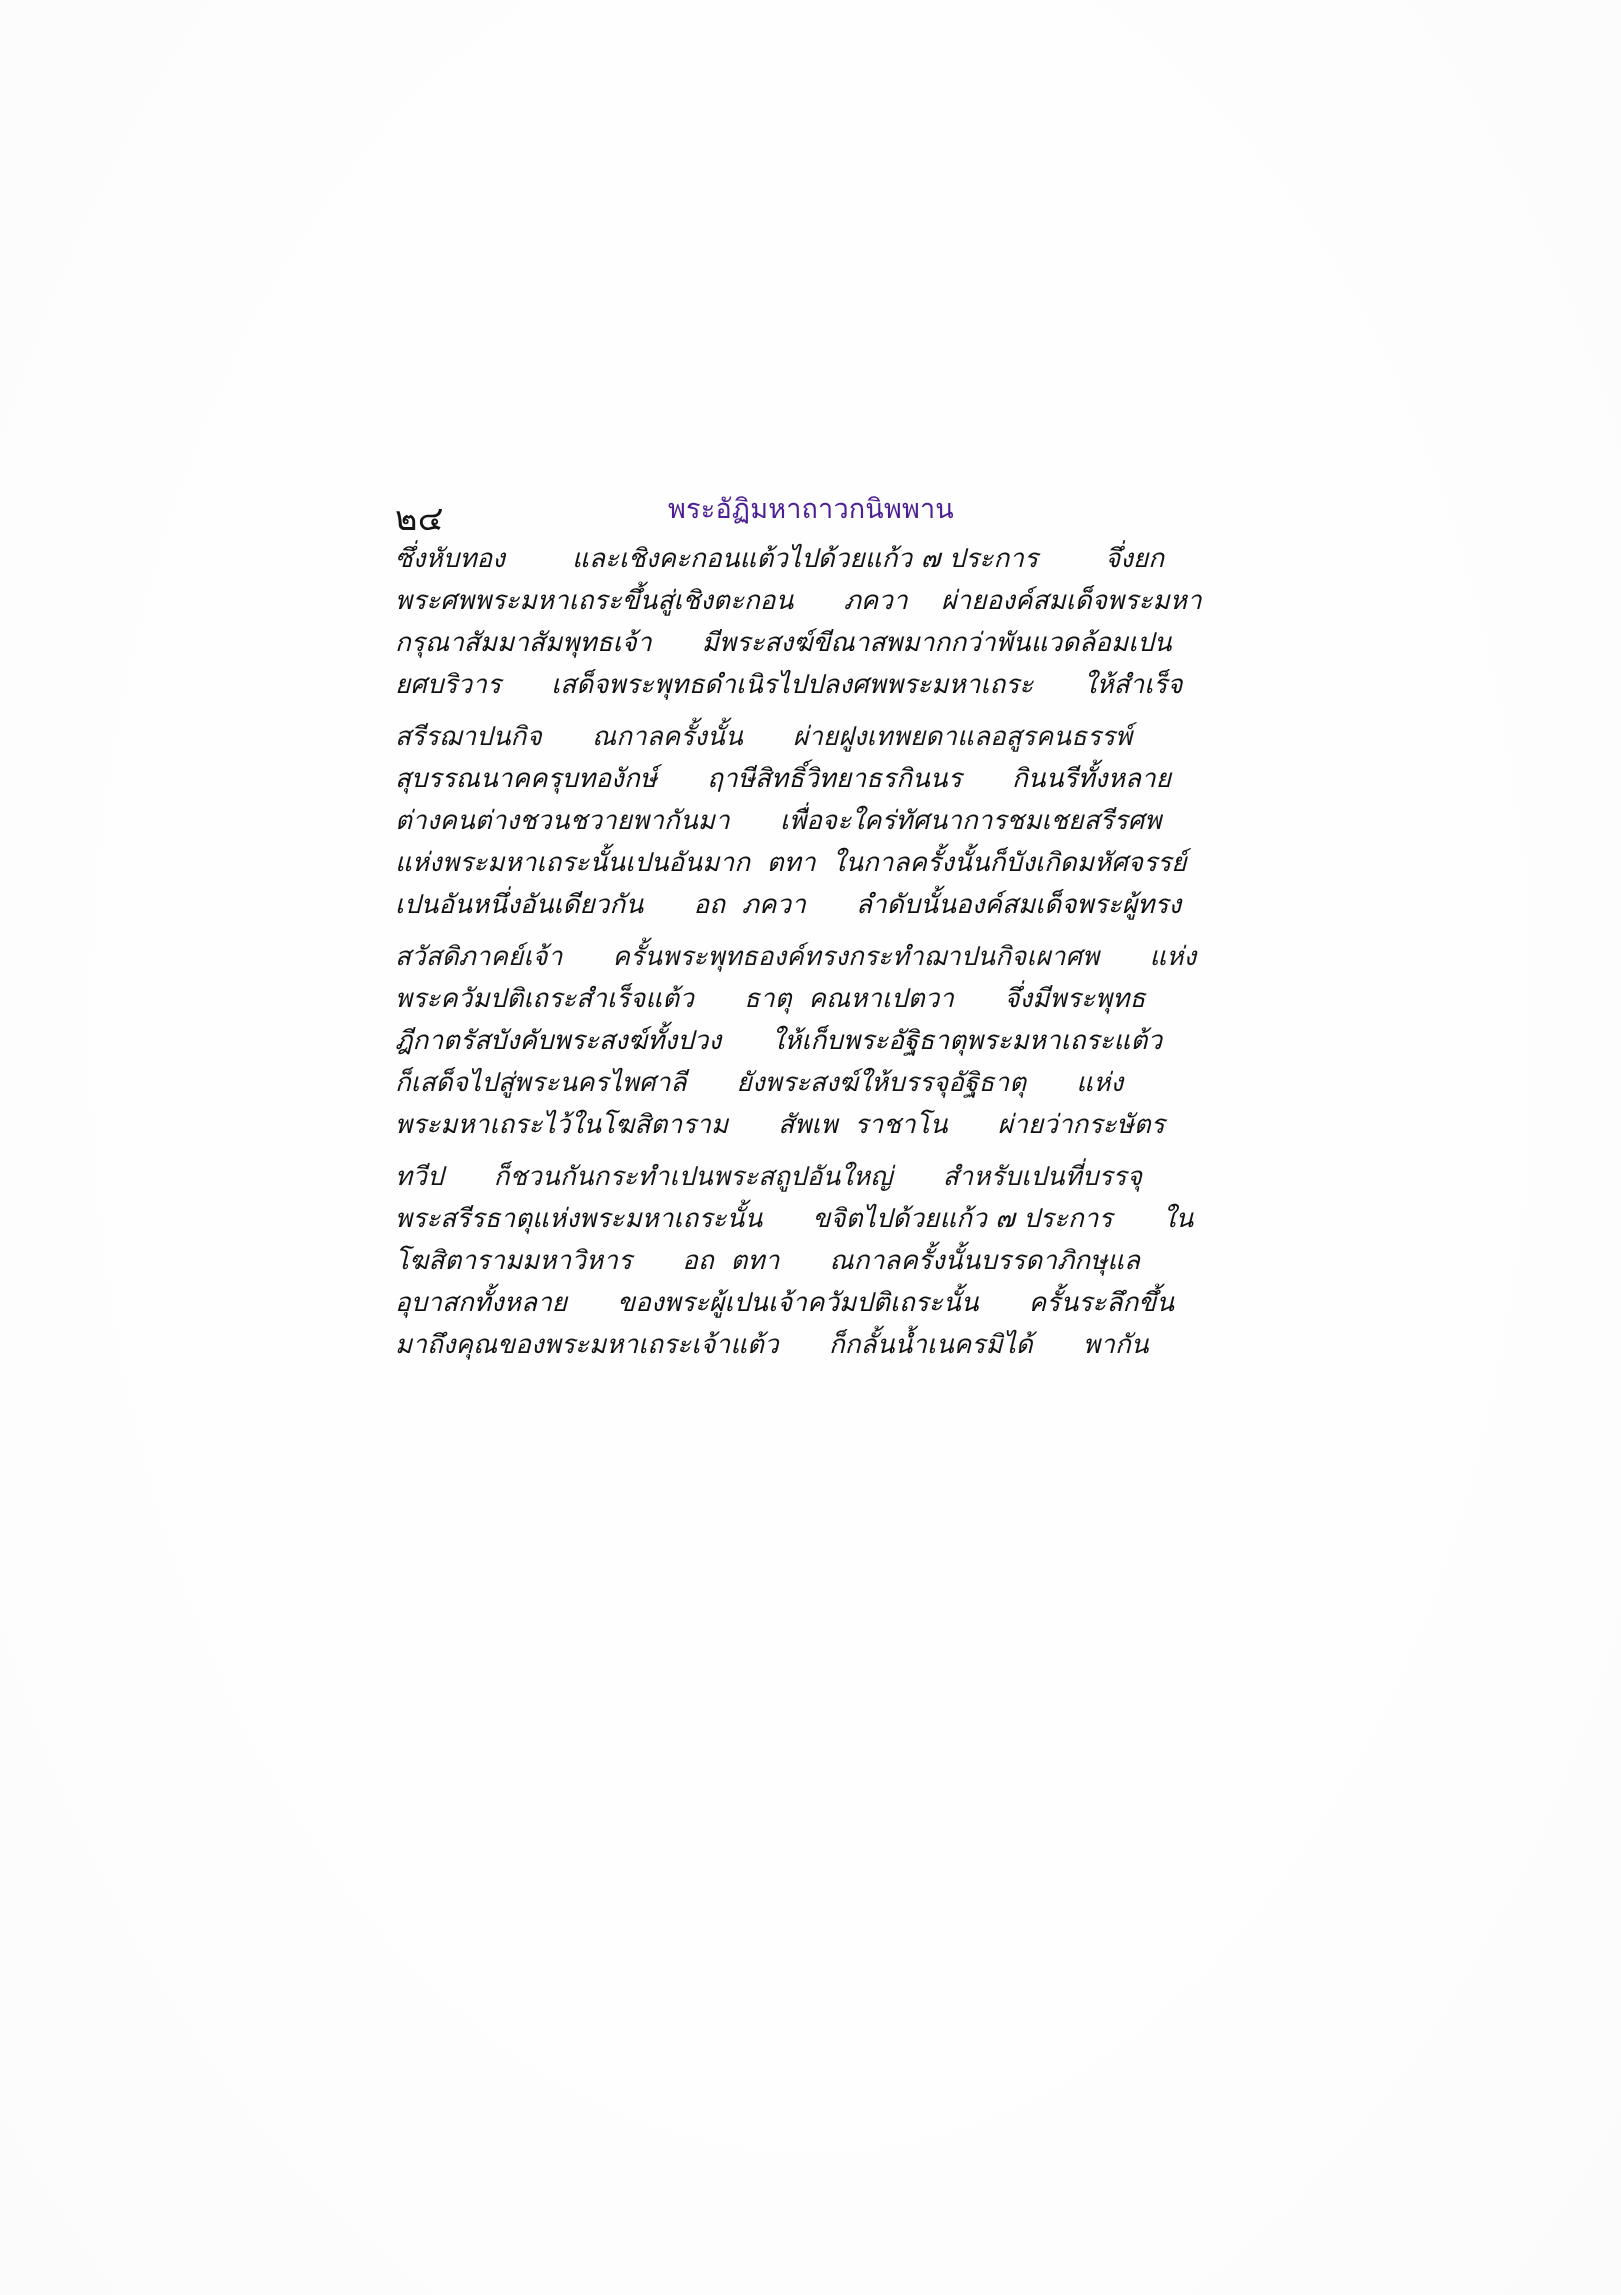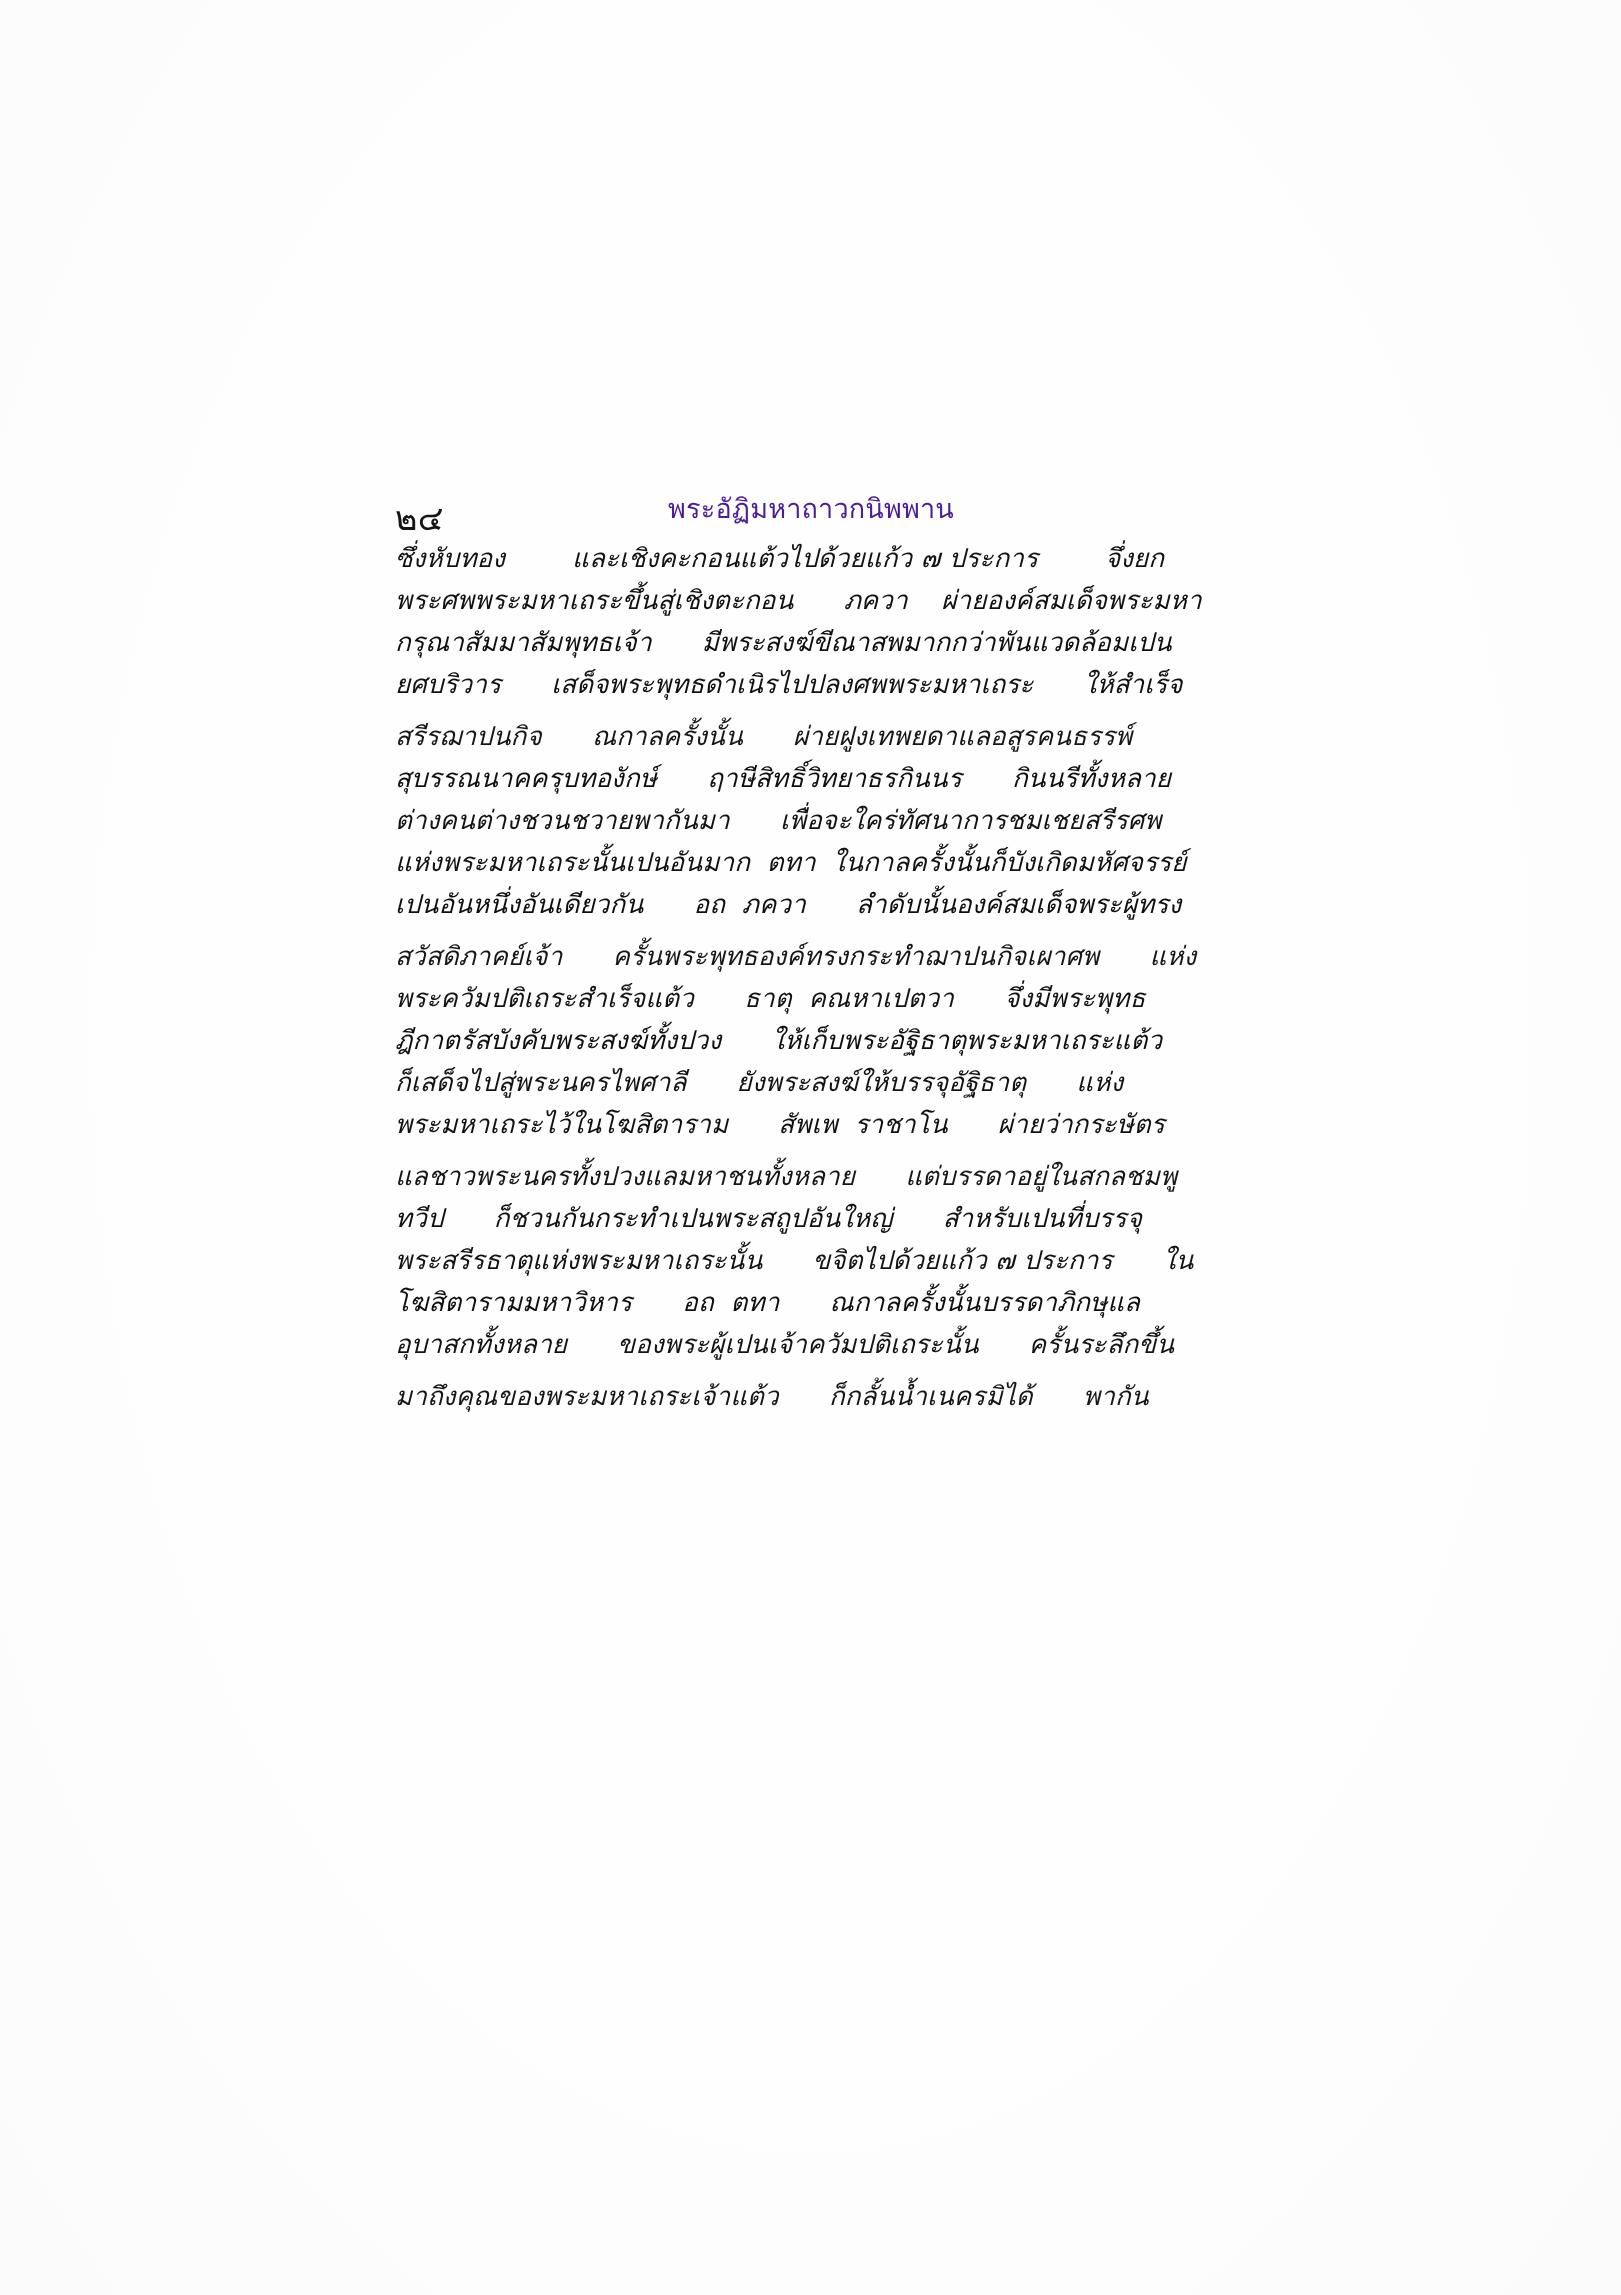--- a/index.html
+++ b/index.html
@@ -95,21 +95,20 @@
       <span class="line">สรีรฌาปนกิจ      ณกาลครั้งนั้น      ผ่ายฝูงเทพยดาแลอสูรคนธรรพ์</span>
       <span class="line">สุบรรณนาคครุบทองักษ์      ฤาษีสิทธิ์วิทยาธรกินนร      กินนรีทั้งหลาย</span>
       <span class="line">ต่างคนต่างชวนชวายพากันมา      เพื่อจะใคร่ทัศนาการชมเชยสรีรศพ</span>
       <span class="line">แห่งพระมหาเถระนั้นเปนอันมาก  ตทา  ในกาลครั้งนั้นก็บังเกิดมหัศจรรย์</span>
       <span class="line">เปนอันหนึ่งอันเดียวกัน      อถ  ภควา      ลำดับนั้นองค์สมเด็จพระผู้ทรง</span>
       <span class="line">สวัสดิภาคย์เจ้า      ครั้นพระพุทธองค์ทรงกระทำฌาปนกิจเผาศพ      แห่ง</span>
       <span class="line">พระควัมปติเถระสำเร็จแต้ว      ธาตุ  คณหาเปตวา      จึ่งมีพระพุทธ</span>
       <span class="line">ฎีกาตรัสบังคับพระสงฆ์ทั้งปวง      ให้เก็บพระอัฐิธาตุพระมหาเถระแต้ว</span>
       <span class="line">ก็เสด็จไปสู่พระนครไพศาลี      ยังพระสงฆ์ให้บรรจุอัฐิธาตุ      แห่ง</span>
       <span class="line">พระมหาเถระไว้ในโฆสิตาราม      สัพเพ  ราชาโน      ผ่ายว่ากระษัตร</span>
-      <span class="line">แลชาวพระนครทั้งปวงแลมหาชนทั้งหลาย      แต่บรรดาอยู่ในสกลชมพู</span>
       <span class="line">ทวีป      ก็ชวนกันกระทำเปนพระสถูปอันใหญ่      สำหรับเปนที่บรรจุ</span>
       <span class="line">พระสรีรธาตุแห่งพระมหาเถระนั้น      ขจิตไปด้วยแก้ว ๗ ประการ      ใน</span>
       <span class="line">โฆสิตารามมหาวิหาร      อถ  ตทา      ณกาลครั้งนั้นบรรดาภิกษุแล</span>
       <span class="line">อุบาสกทั้งหลาย      ของพระผู้เปนเจ้าควัมปติเถระนั้น      ครั้นระลึกขึ้น</span>
       <span class="line">มาถึงคุณของพระมหาเถระเจ้าแต้ว      ก็กลั้นน้ำเนครมิได้      พากัน</span>
     </div>
 
   </div>
 </div>
 

